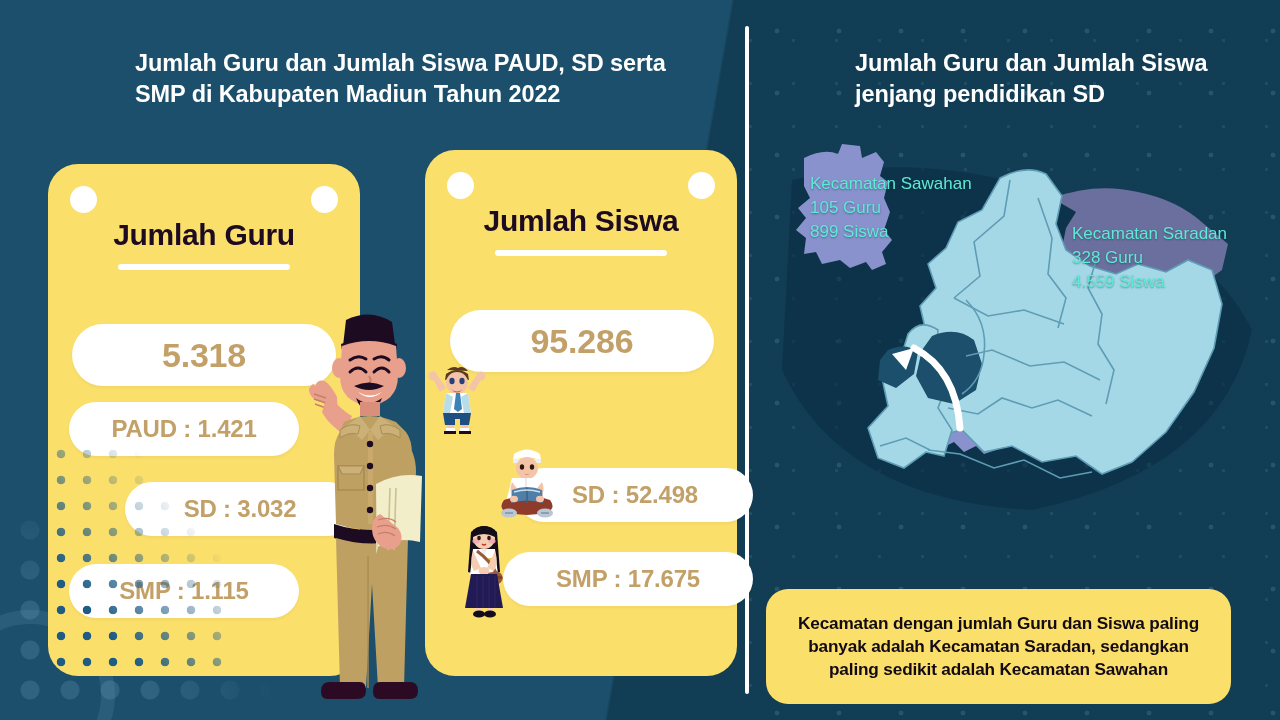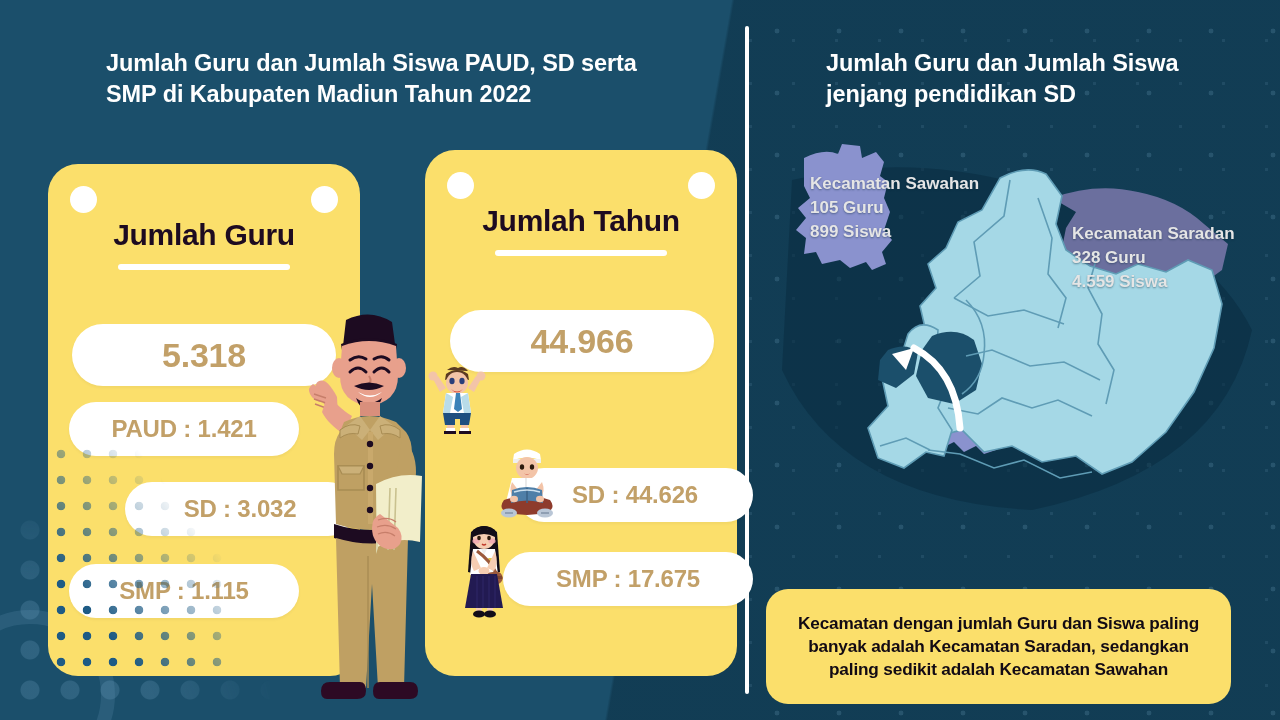--- a/index.html
+++ b/index.html
@@ -37,21 +37,21 @@
     border:14px solid rgba(110,160,192,0.18); border-radius:50%;
   }
 
   
   #divider {
     position:absolute; left:745px; top:26px; width:4px; height:668px;
     background:#ffffff; border-radius:2px;
   }
 
   
-  .title-block { position:absolute; display:flex; align-items:flex-end; gap:3px;padding-left:48px; }
+  .title-block { position:absolute; display:flex; align-items:flex-end; gap:32px;padding-left:48px; }
   .title-bar { width:7px; border-radius:3px; background:#fbd84f; flex:0 0 7px; }
   .title-text {
     color:#ffffff; font-weight:bold; font-size:23.5px; line-height:1.32;
     letter-spacing:-0.1px; white-space:pre-line; padding-top:1px;
   }
   #title-left  { left:48px; top:47px; width:660px; }
   #title-right { left:768px; top:47px; width:470px; }
 
   
   .stat-card {
@@ -114,21 +114,21 @@
   .student { position:absolute; }
   #student-paud { left:428px; top:362px; width:58px; height:72px; }
   #student-sd   { left:492px; top:442px; width:70px; height:78px; }
   #student-smp  { left:455px; top:518px; width:58px; height:100px; }
 
   
   #map-wrap { position:absolute; left:752px; top:140px; width:528px; height:420px; }
   #map-svg { width:100%; height:100%; display:block; }
 
   .map-label {
-    position:absolute; color:#e5e5e5; font-weight:bold; font-size:17px;
+    position:absolute; color:#5eead4; font-weight:normal; font-size:17px;
     line-height:1.42; white-space:pre-line; text-shadow:0 1px 2px rgba(10,40,60,.45);
   }
   #label-sawahan { left:810px; top:172px; }
   #label-saradan { left:1072px; top:222px; }
 
   
   #note {
     position:absolute; left:766px; top:589px; width:465px; height:115px;
     background:#fbdf6b; border-radius:22px;
     display:flex; align-items:center; justify-content:center;
@@ -170,24 +170,24 @@
   <div class="pill total" id="guru-total">5.318</div>
   <div class="pill sub" id="guru-paud">PAUD : 1.421</div>
   <div class="pill sub" id="guru-sd">SD : 3.032</div>
   <div class="pill sub" id="guru-smp">SMP : 1.115</div>
   <div id="card-dots"></div>
 </div>
 
 <div class="stat-card" id="card-siswa">
   <div class="card-hole left"></div>
   <div class="card-hole right"></div>
-  <div class="card-title">Jumlah Tahun</div>
+  <div class="card-title">Jumlah Siswa</div>
   <div class="card-rule"></div>
-  <div class="pill total" id="siswa-total">44.966</div>
-  <div class="pill sub" id="siswa-sd">SD : 44.626</div>
+  <div class="pill total" id="siswa-total">95.286</div>
+  <div class="pill sub" id="siswa-sd">SD : 52.498</div>
   <div class="pill sub" id="siswa-smp">SMP : 17.675</div>
 </div>
 
 <svg id="teacher" viewBox="0 0 205 420">
 
   <path d="M70 118 C58 110 50 100 48 92 C46 84 52 80 58 84 C62 87 66 93 69 99 Z" fill="#e8a08c"></path>
   <path d="M45 86 q-6 4 -3 10 q3 6 10 8 l10 -6 z" fill="#e8a08c"></path>
   <path d="M46 96 l12 4 M46 101 l12 4 M47 106 l11 4" stroke="#c77e6a" stroke-width="1.4" fill="none"></path>
   <path d="M60 96 C66 104 74 112 84 118 L76 136 C66 130 58 122 54 114 Z" fill="#e8a08c"></path>
 

